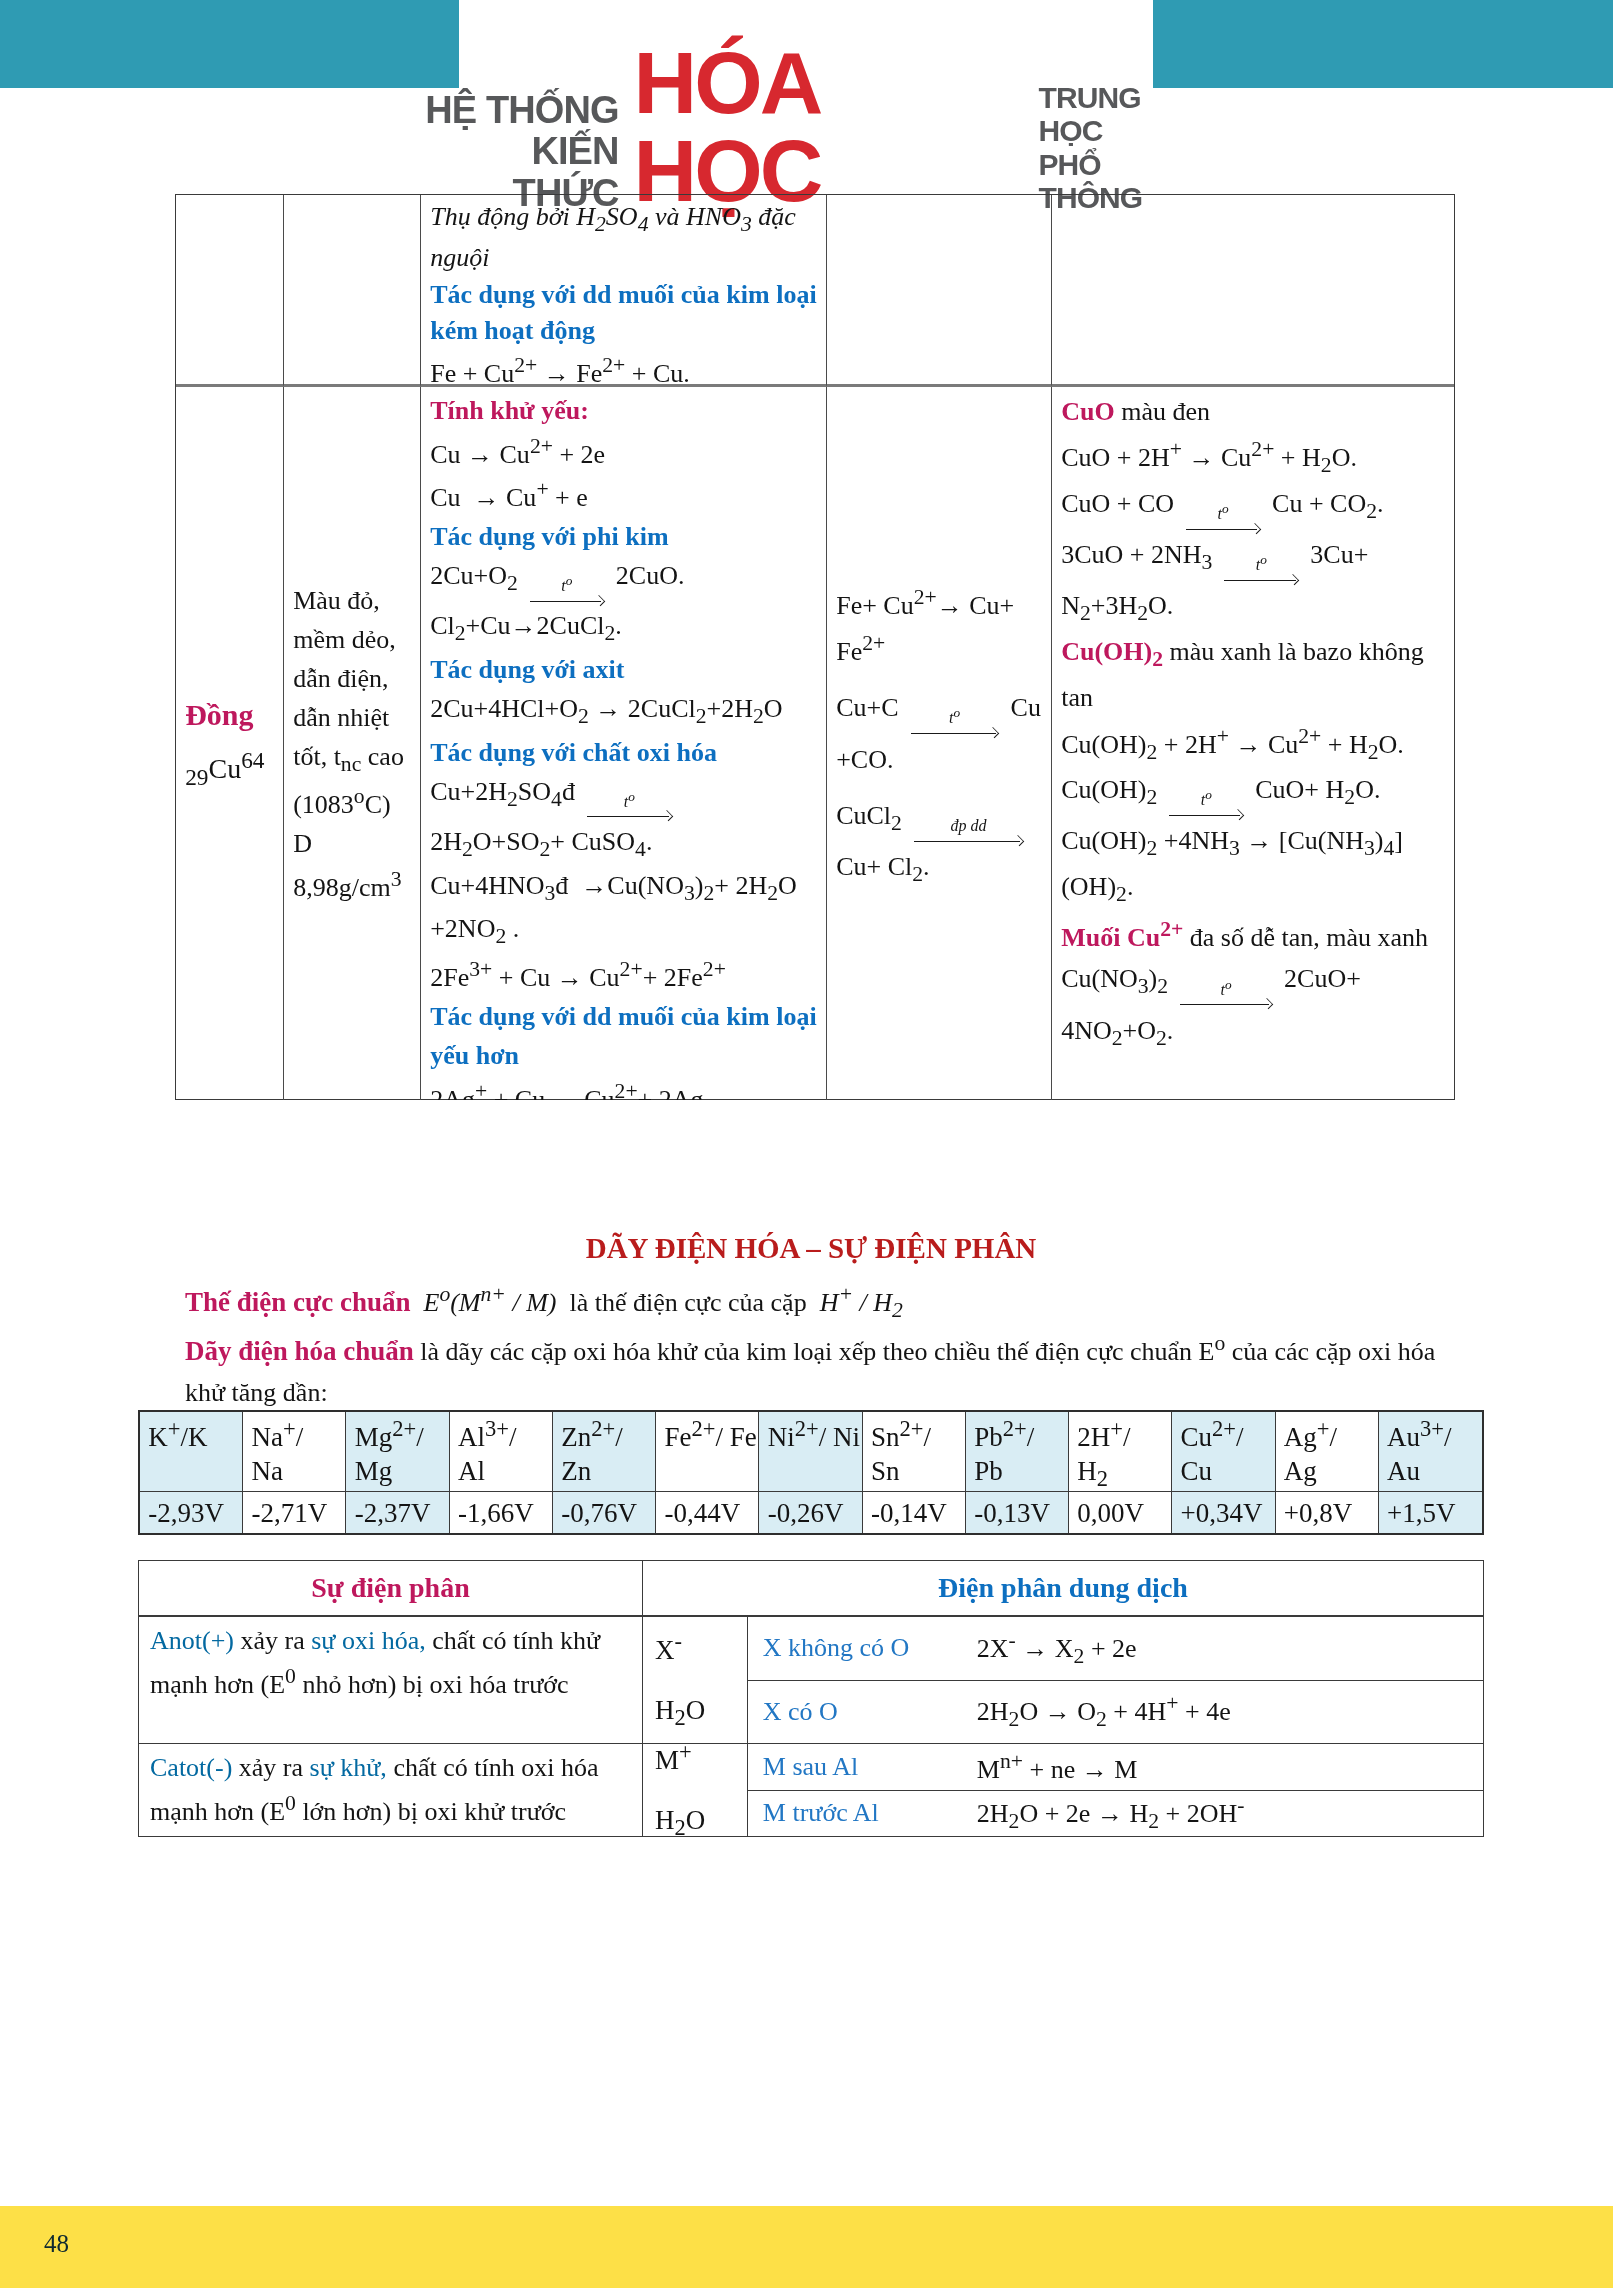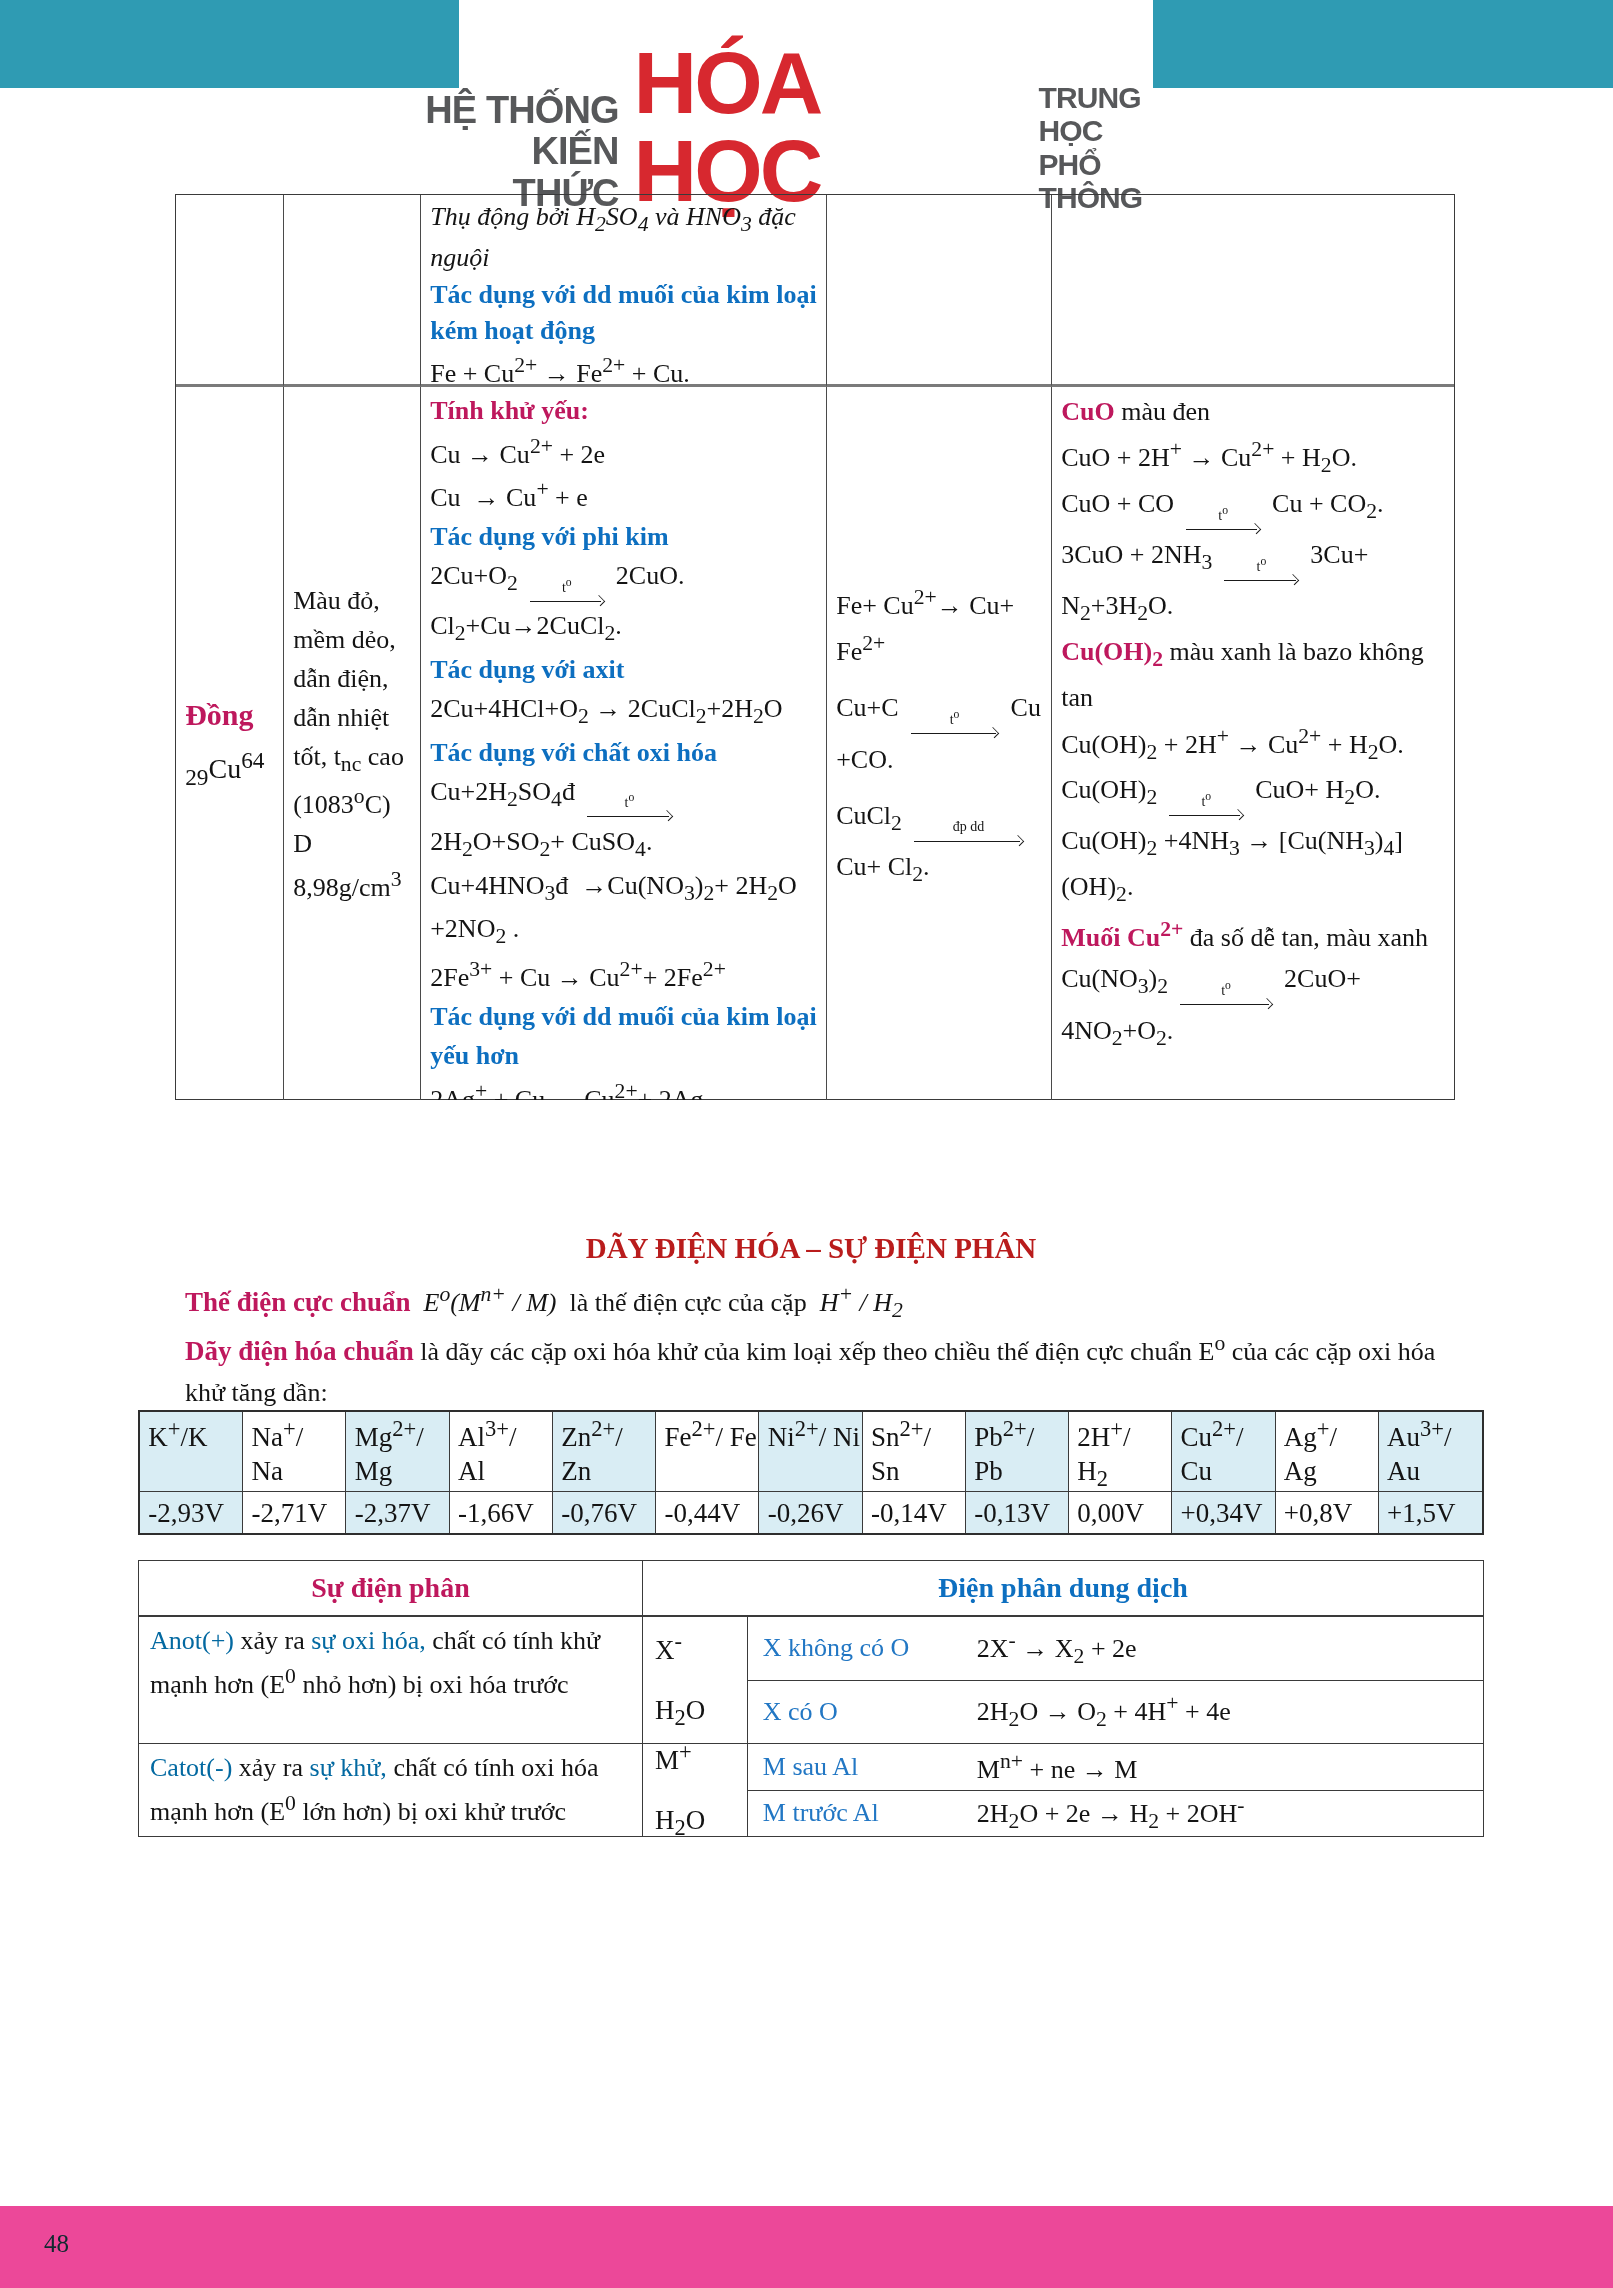--- a/index.html
+++ b/index.html
@@ -17,21 +17,21 @@
   .logo-r{font-size:30px;line-height:1.12;}
   
   .red{color:#be185d;font-weight:bold;}
   .blue{color:#0d6fc0;font-weight:bold;}
   .blue2{color:#0369a1;}
   .it{font-style:italic;}
   .math{font-style:italic;}
   .line{margin:0;}
   
   .rx{display:inline-flex;flex-direction:column;align-items:center;vertical-align:-7.4px;margin:0 5.5px;}
-  .rx .t{font-size:14px;line-height:1;margin-bottom:0.9px;}
+  .rx .t{font-style:italic;font-size:16px;line-height:1;margin-bottom:0.9px;}
   .rx .a{position:relative;height:11px;width:74px;}
   .rx .a::before{content:'';position:absolute;left:0;right:2.8px;top:50%;border-top:1.8px solid #1a1a1a;}
   .rx .a::after{content:'';position:absolute;right:0;top:50%;width:8.3px;height:8.3px;
     border-top:1.8px solid #1a1a1a;border-right:1.8px solid #1a1a1a;
     transform:translateY(-52%) rotate(45deg) scaleY(.75);}
   
   .mt{position:absolute;left:175px;top:194px;width:1278px;height:904px;display:grid;
       grid-template-columns:108px 137px 406px 225px 402px;grid-template-rows:192px 713px;
       border:1.8px solid #3a3a3a;font-size:26px;line-height:1.5;}
   .mt .cell{border-right:1.8px solid #4a4a4a;padding:3.7px 9.2px;overflow:hidden;box-sizing:border-box;}
@@ -71,21 +71,21 @@
   .et .brow.second{height:92px;}
   .et .bl{width:504px;border-right:1.8px solid #3a3a3a;padding:4.6px 11px;line-height:1.48;box-sizing:border-box;}
   .et .bm{width:105px;border-right:1.8px solid #3a3a3a;display:flex;align-items:center;
           padding-left:12px;line-height:2.2;box-sizing:border-box;font-size:27px;}
   .et .br{flex:1;display:flex;flex-direction:column;}
   .et .case{flex:1;display:flex;align-items:center;padding-left:14.8px;}
   .et .case.top{border-bottom:1.8px solid #3a3a3a;}
   .et .lbl{width:214px;color:#2277c4;}
   .et .eq{flex:1;}
   
-  .footer{position:absolute;left:0;top:2206px;width:1613px;height:83px;background:#ec4899;}
+  .footer{position:absolute;left:0;top:2206px;width:1613px;height:83px;background:#fde047;}
   .pageno{position:absolute;left:44px;top:24px;font-size:25px;color:#102a30;}
 </style>
 </head>
 <body>
 
 <div class="page">
 
   <div class="band left"></div>
   <div class="band right"></div>
   <div class="logo">

